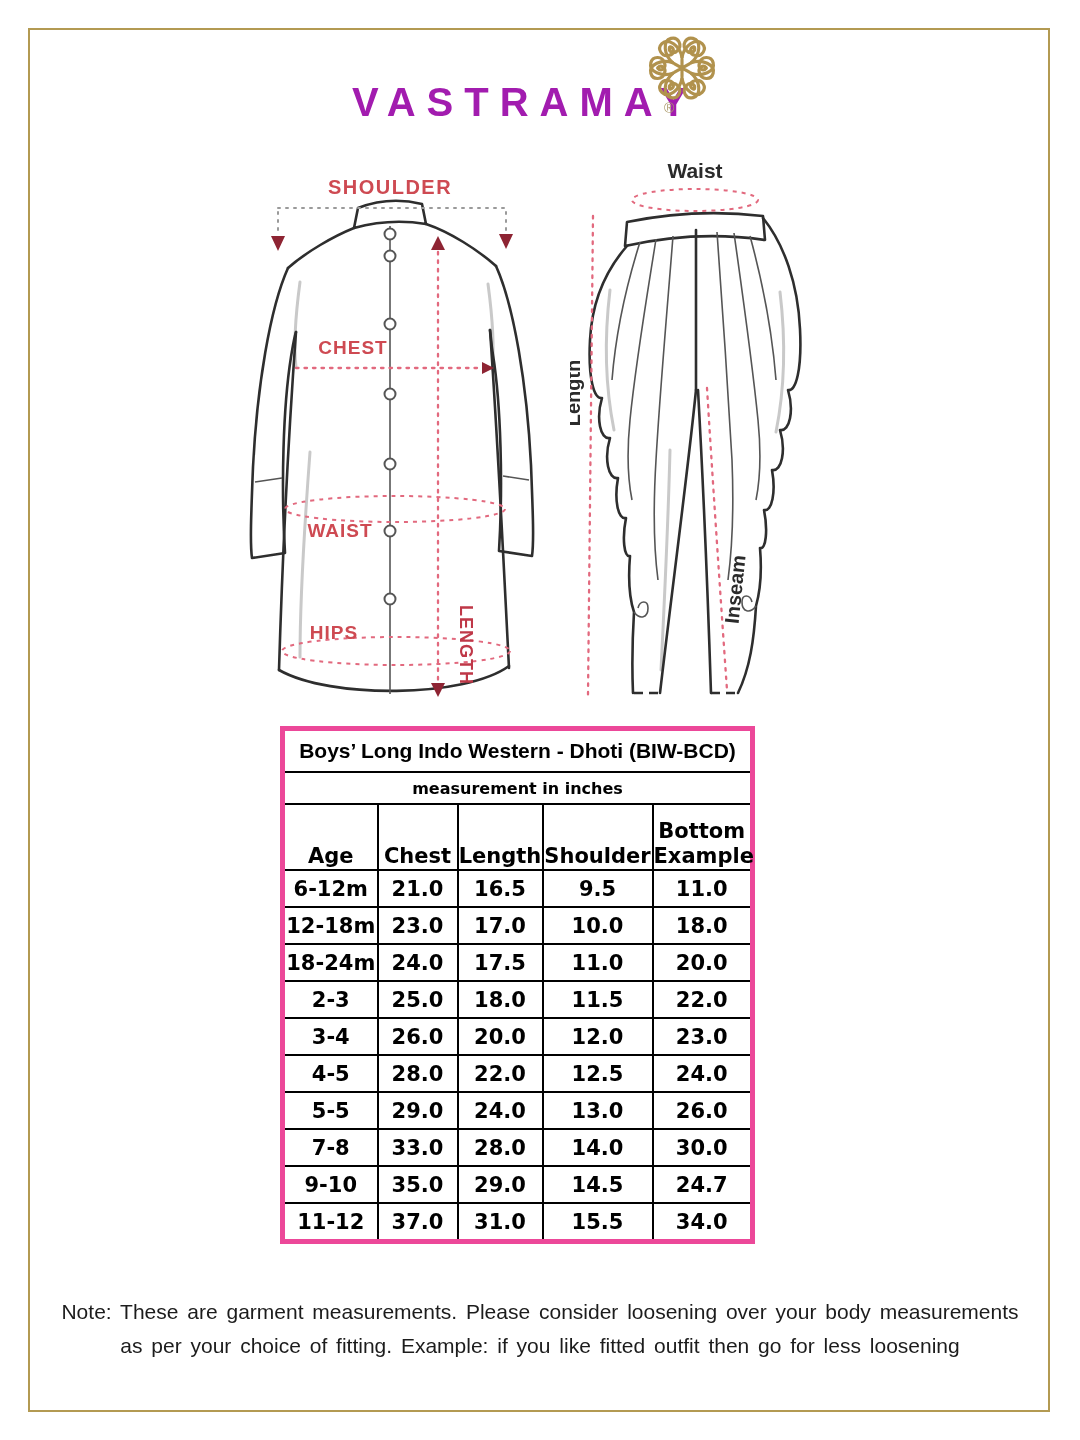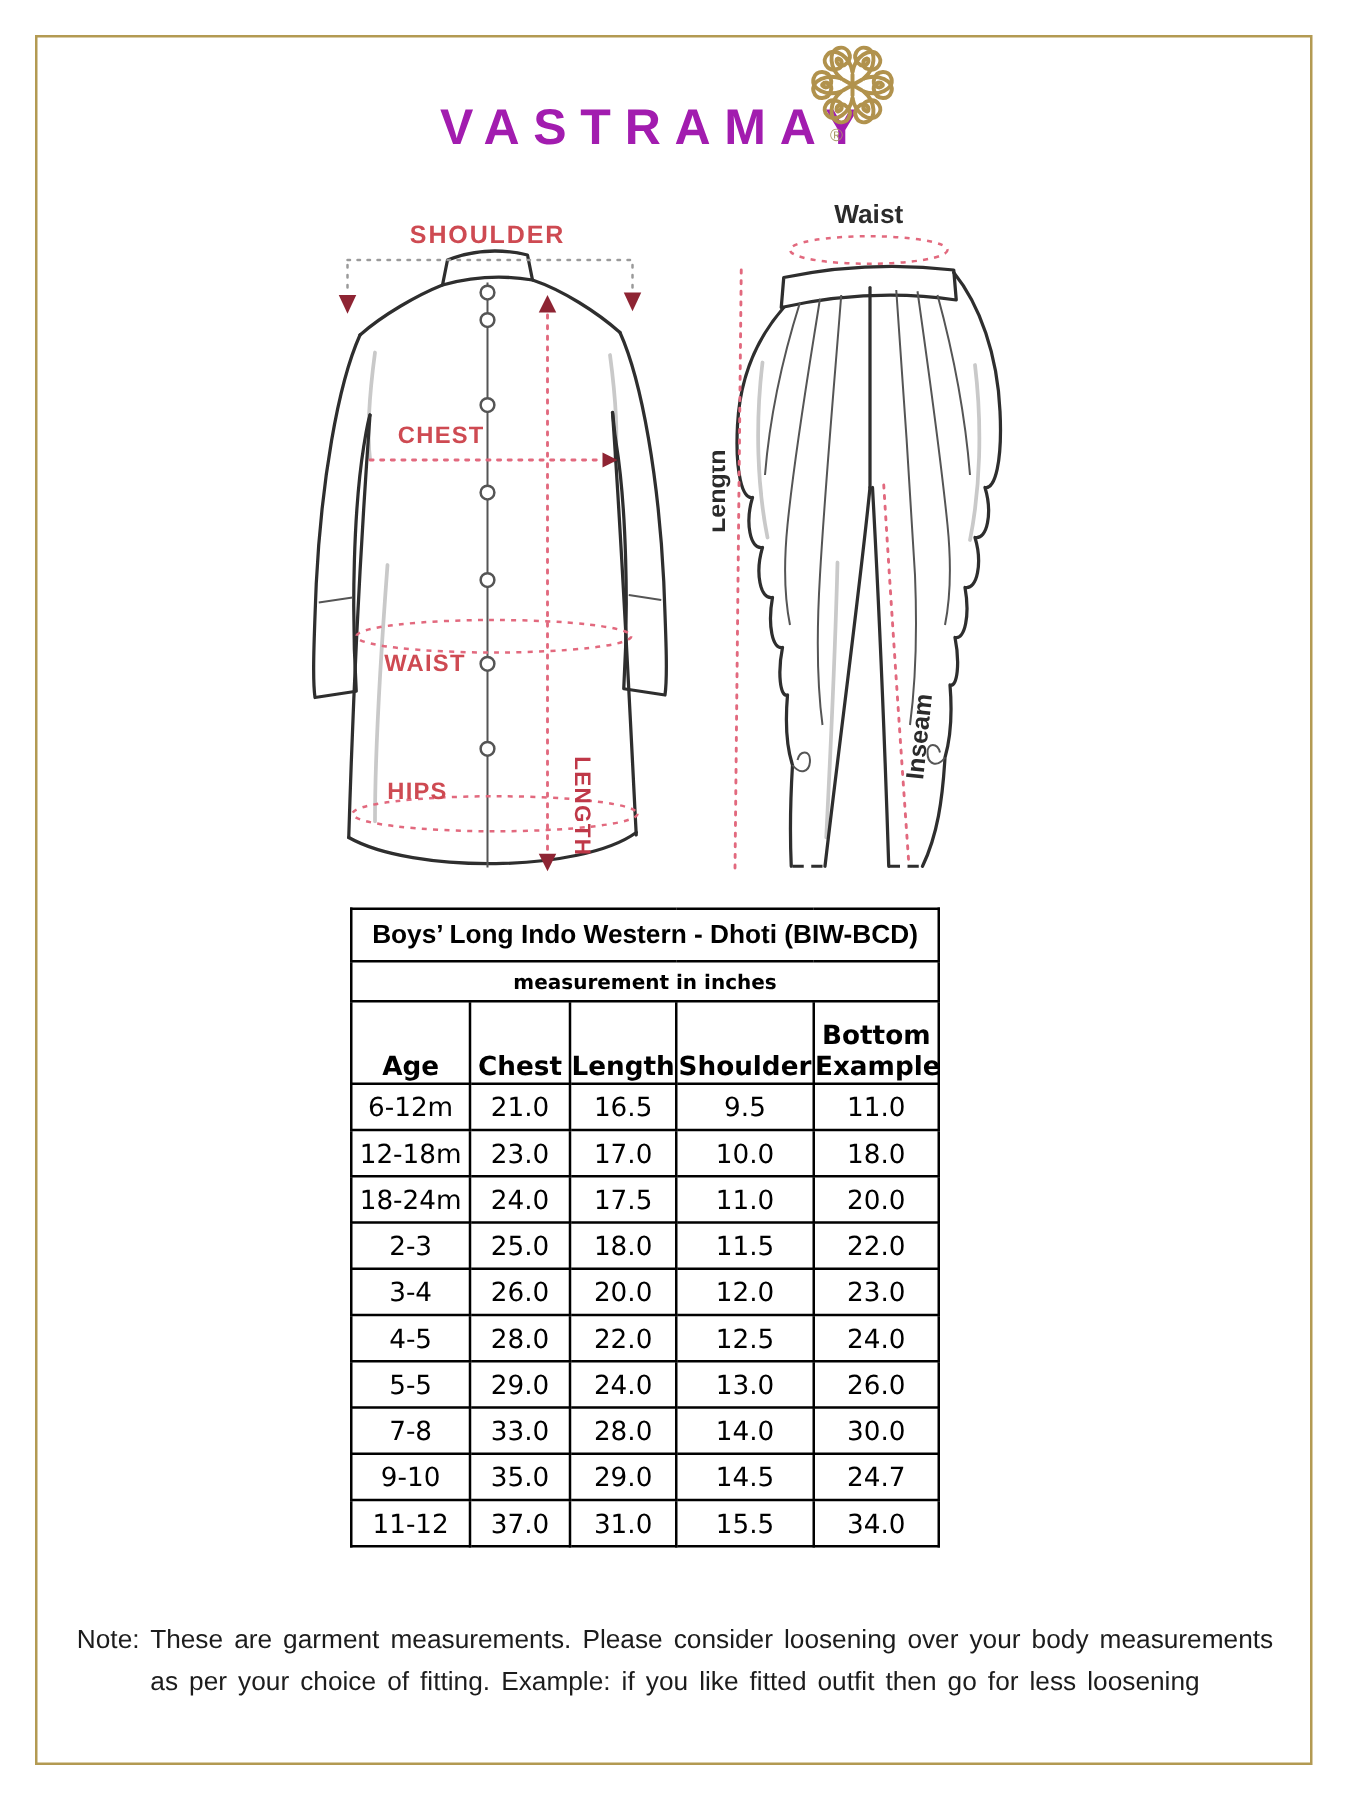--- a/index.html
+++ b/index.html
@@ -27,26 +27,26 @@
   .dash-pink{stroke:#e2697e;stroke-width:2.3;stroke-dasharray:2.5 6;fill:none;stroke-linecap:round;}
   .dash-pink-e{stroke:#e2697e;stroke-width:2;stroke-dasharray:4 5;fill:none;}
   .dash-hem{stroke:#2e2e2e;stroke-width:2.5;stroke-dasharray:9 6;fill:none;}
   .arrow{fill:#8e2433;}
   .btn{fill:#ffffff;stroke:#555;stroke-width:2;}
 
   
   .size-table{position:absolute;left:280px;top:726px;width:470px;border-collapse:collapse;
               table-layout:fixed;}
   .size-table th,.size-table td{border:2px solid #000;color:#000;text-align:center;padding:0;}
-  .size-table{border:2px solid #ec4899;}
+  .size-table{border:5px solid #ec4899;}
   .tt-title{height:40px;font-family:"Liberation Sans",sans-serif;font-weight:700;font-size:21px;}
   .tt-unit{height:30px;font-family:"DejaVu Sans",sans-serif;font-weight:700;font-size:16px;}
   .tt-col{height:64px;vertical-align:bottom;padding-bottom:3px;
           font-family:"DejaVu Sans",sans-serif;font-weight:700;font-size:21px;line-height:1.18;}
-  .size-table td{height:35px;font-family:"DejaVu Sans",sans-serif;font-weight:400;font-size:21px;}
+  .size-table td{height:35px;font-family:"DejaVu Sans",sans-serif;font-weight:700;font-size:21px;}
 
   
   .note{position:absolute;left:30px;top:1295px;width:1020px;text-align:center;color:#1c1c1c;
         font-size:21px;line-height:34px;word-spacing:3px;}
 </style>
 </head>
 <body>
 
 <div class="page">
   <div class="gold-frame"></div>

